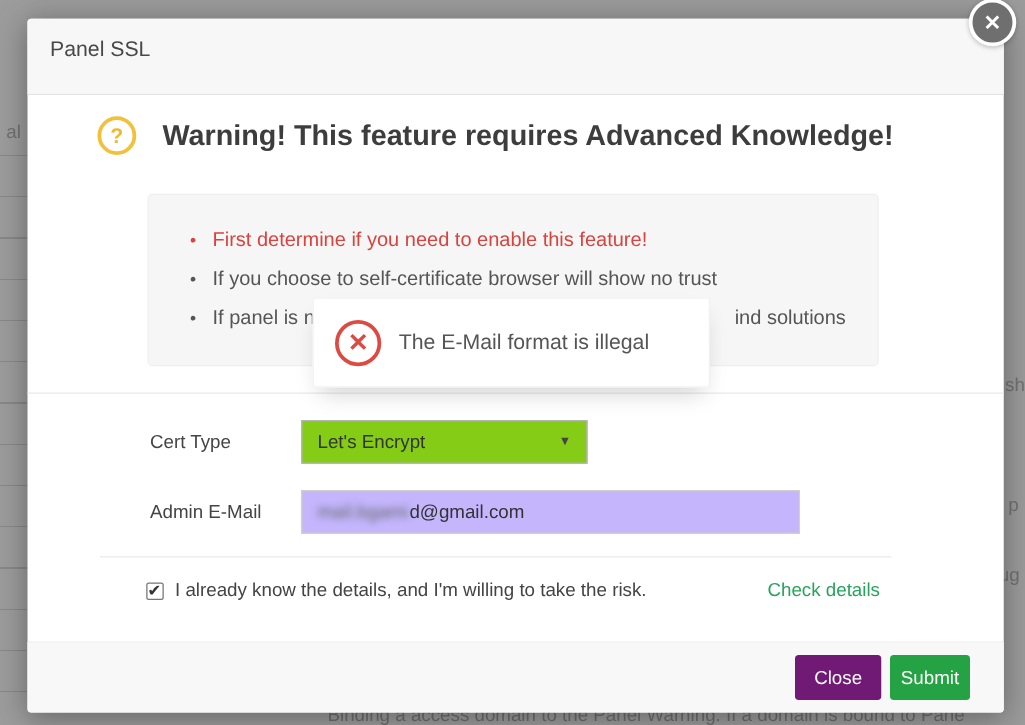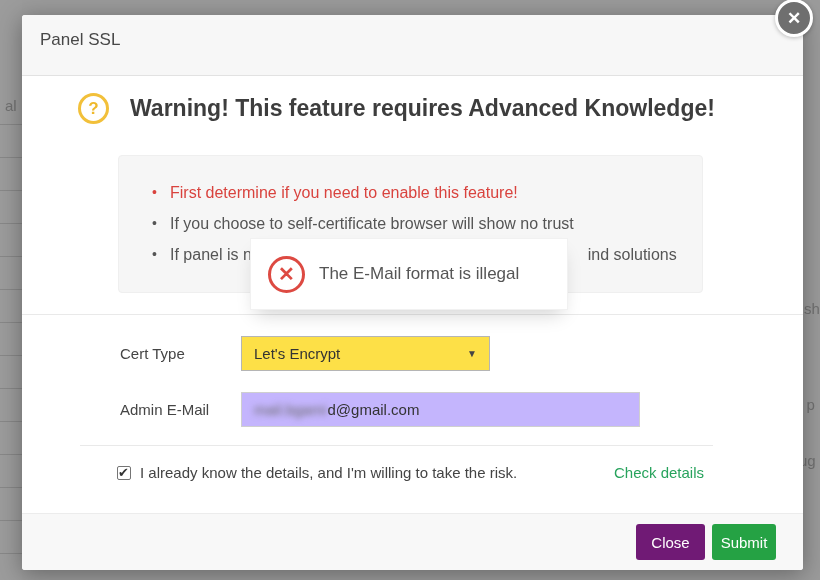--- a/index.html
+++ b/index.html
@@ -45,22 +45,22 @@
     display:flex; align-items:center; padding-left:17px; z-index:5; }
   .toast-icon { width:37px; height:37px; border:3px solid #dd4a42; border-radius:50%; color:#dd4a42;
     font-size:20px; font-weight:bold; display:flex; align-items:center; justify-content:center;
     margin-right:14px; flex:none; }
   .toast-msg { font-size:17px; color:#555; white-space:nowrap; }
 
   .divider-full { position:absolute; top:299px; left:0; width:781px; height:1px; background:#e9e9e9; }
   .divider-inner { position:absolute; top:430px; left:58px; width:633px; height:1px; background:#e9e9e9; }
 
   .form-label { position:absolute; left:98px; font-size:15px; color:#454545;text-align:right; }
-  .select-box { position:absolute; top:321px; left:219px; width:249px; height:35px;
-    border:1px solid #b5b5b5; background:#fde047; display:flex; align-items:center;
+  .select-box { position:absolute; top:321px; left:219px; width:229px; height:35px;
+    border:1px solid #b5b5b5; background:#84cc16; display:flex; align-items:center;
     justify-content:space-between; padding:0 12px; font-size:15px; color:#333; cursor:pointer; }
   .select-arrow { font-size:10px; color:#444; }
   .email-input { position:absolute; top:377px; left:219px; width:399px; height:35px;
     background:#c4b5fd; border:1px solid #cfcfcf; display:flex; align-items:center;
     padding-left:12px; font-size:15px; color:#333; cursor:text; }
   .blurred { filter:blur(3px); color:#666; margin-right:1px; }
 
   .risk-row { position:absolute; top:449px; left:95px; width:587px; display:flex;
     align-items:center; font-size:15px; color:#444; }
   .checkbox { width:14px; height:14px; border:1px solid #757575; border-radius:2px; background:#fff;
@@ -82,20 +82,21 @@
 
 <div class="stage">
 
   <div class="bg-left-strip">
     <div class="bg-left-rows"></div>
   </div>
   <span class="bg-frag" style="left:5px; top:97px; z-index:2;">al</span>
   <span class="bg-frag" style="left:804px; top:300px;">sh</span>
   <span class="bg-frag" style="left:794px; top:396px;">e p</span>
   <span class="bg-frag" style="left:799px; top:452px;">ug</span>
+  <div class="bg-bottom-text">Binding a access domain to the Panel Warning:  If a domain is bound to Pane</div>
 
   <div class="modal">
 
     <div class="modal-header">Panel SSL</div>
 
     <div class="close-btn">
       <span>✕</span>
     </div>
 
     <div class="heading-row">

